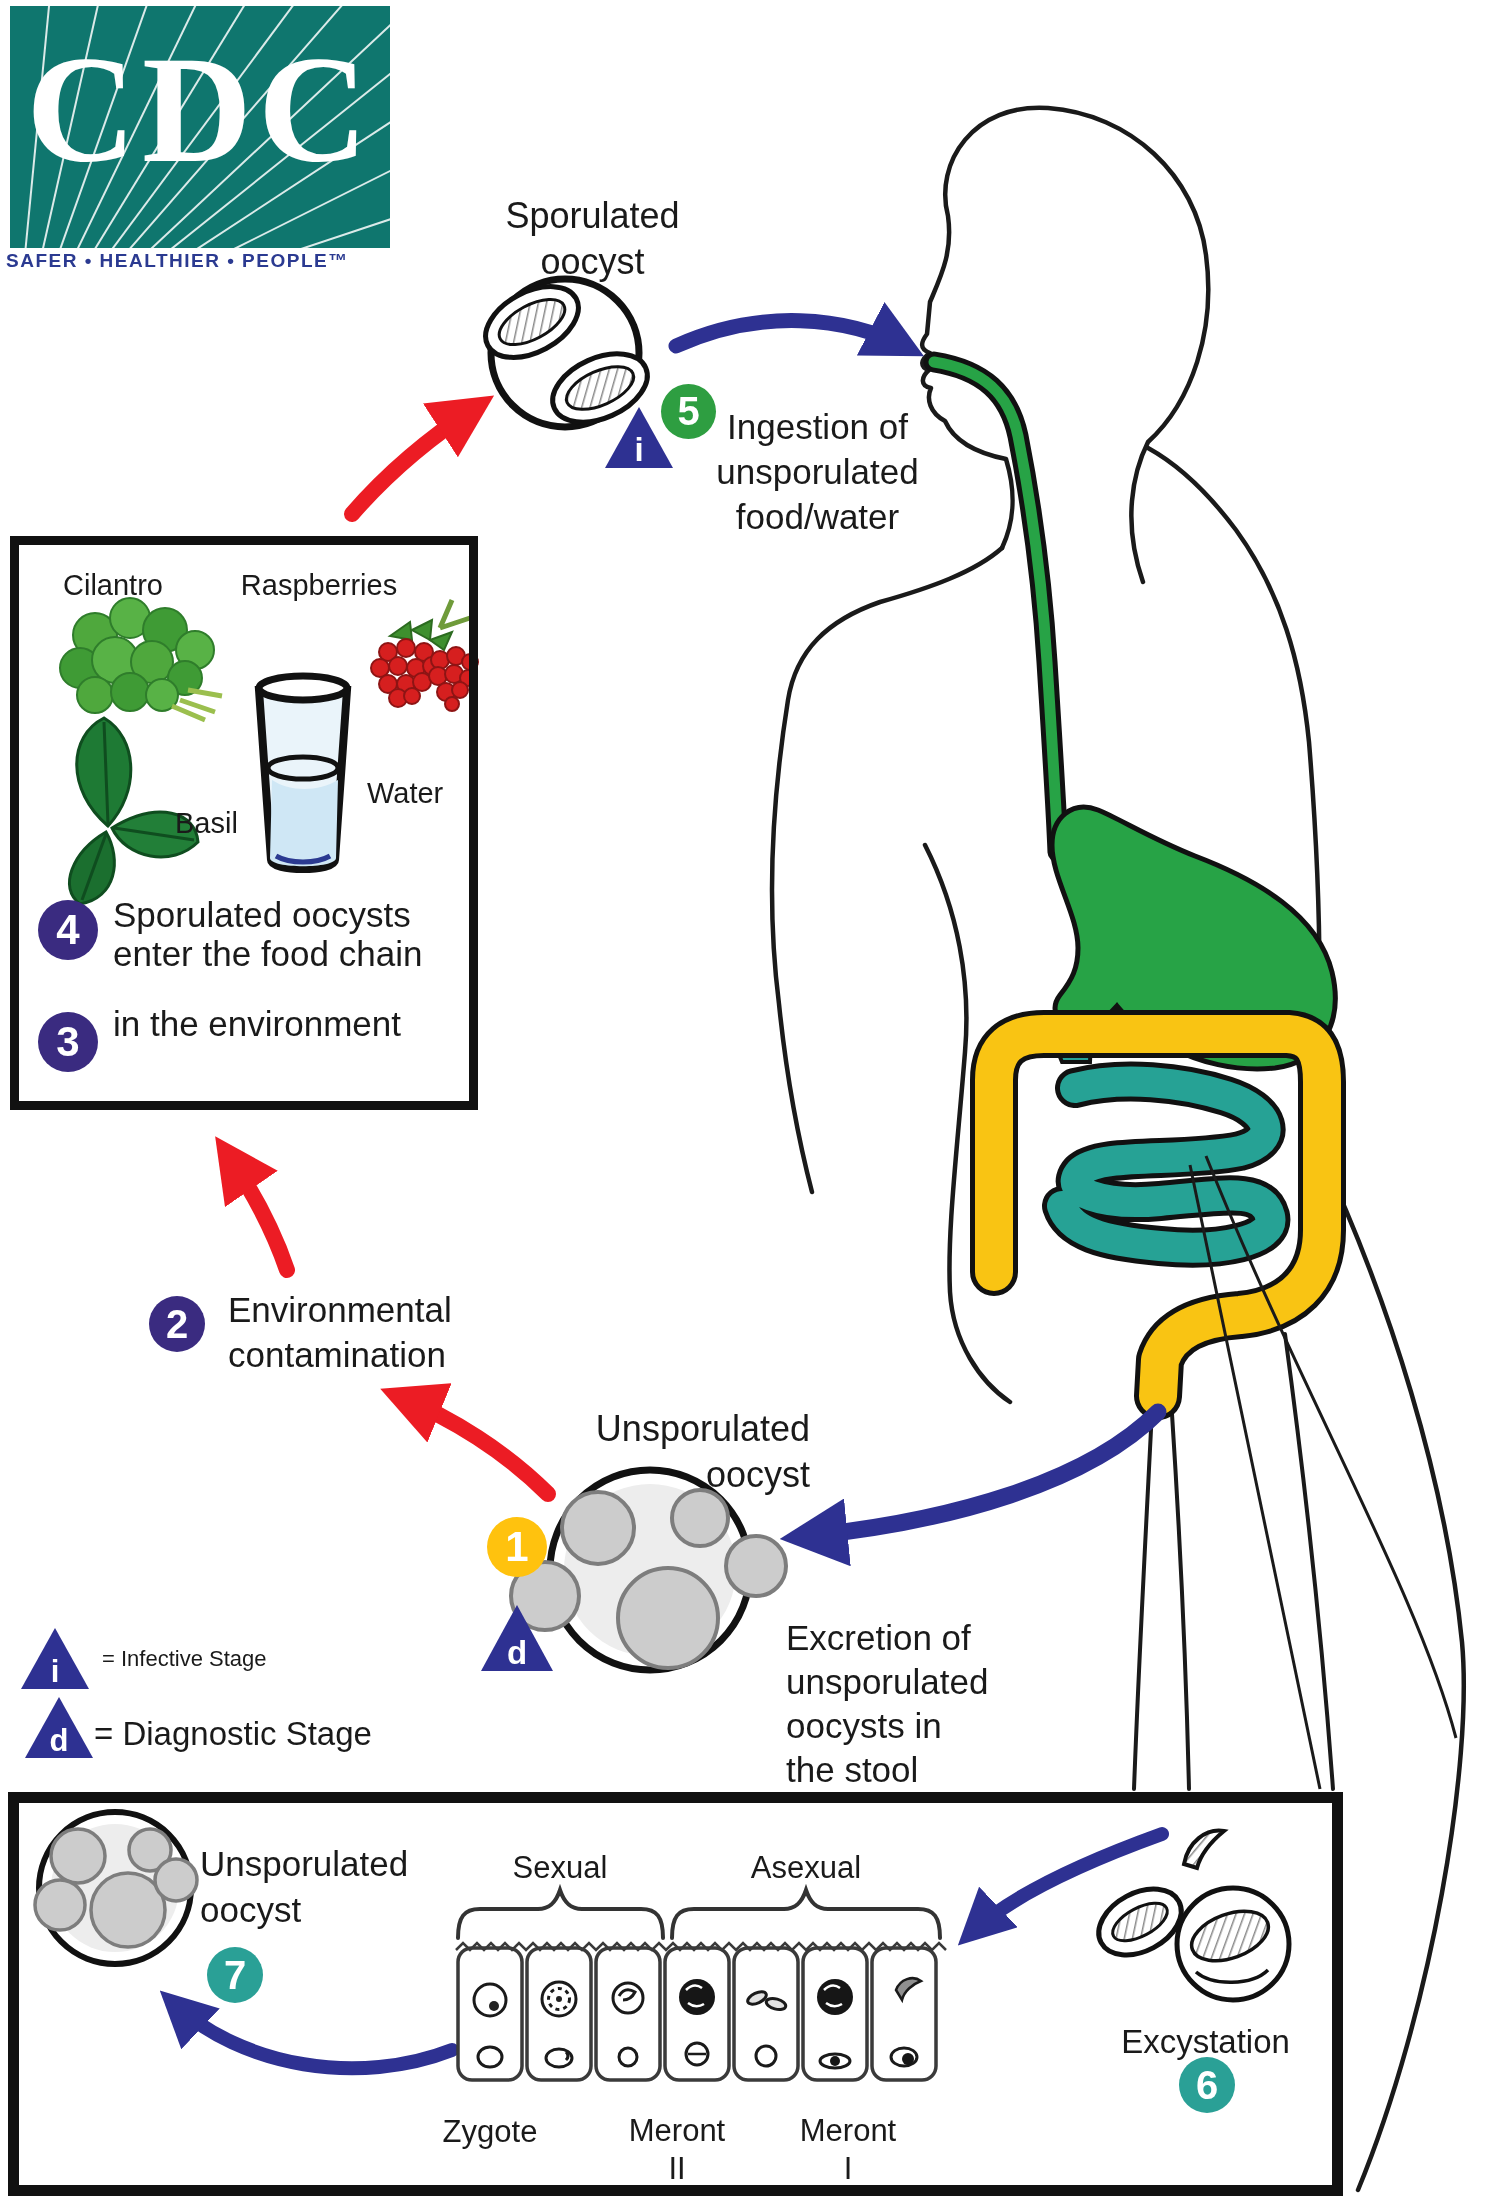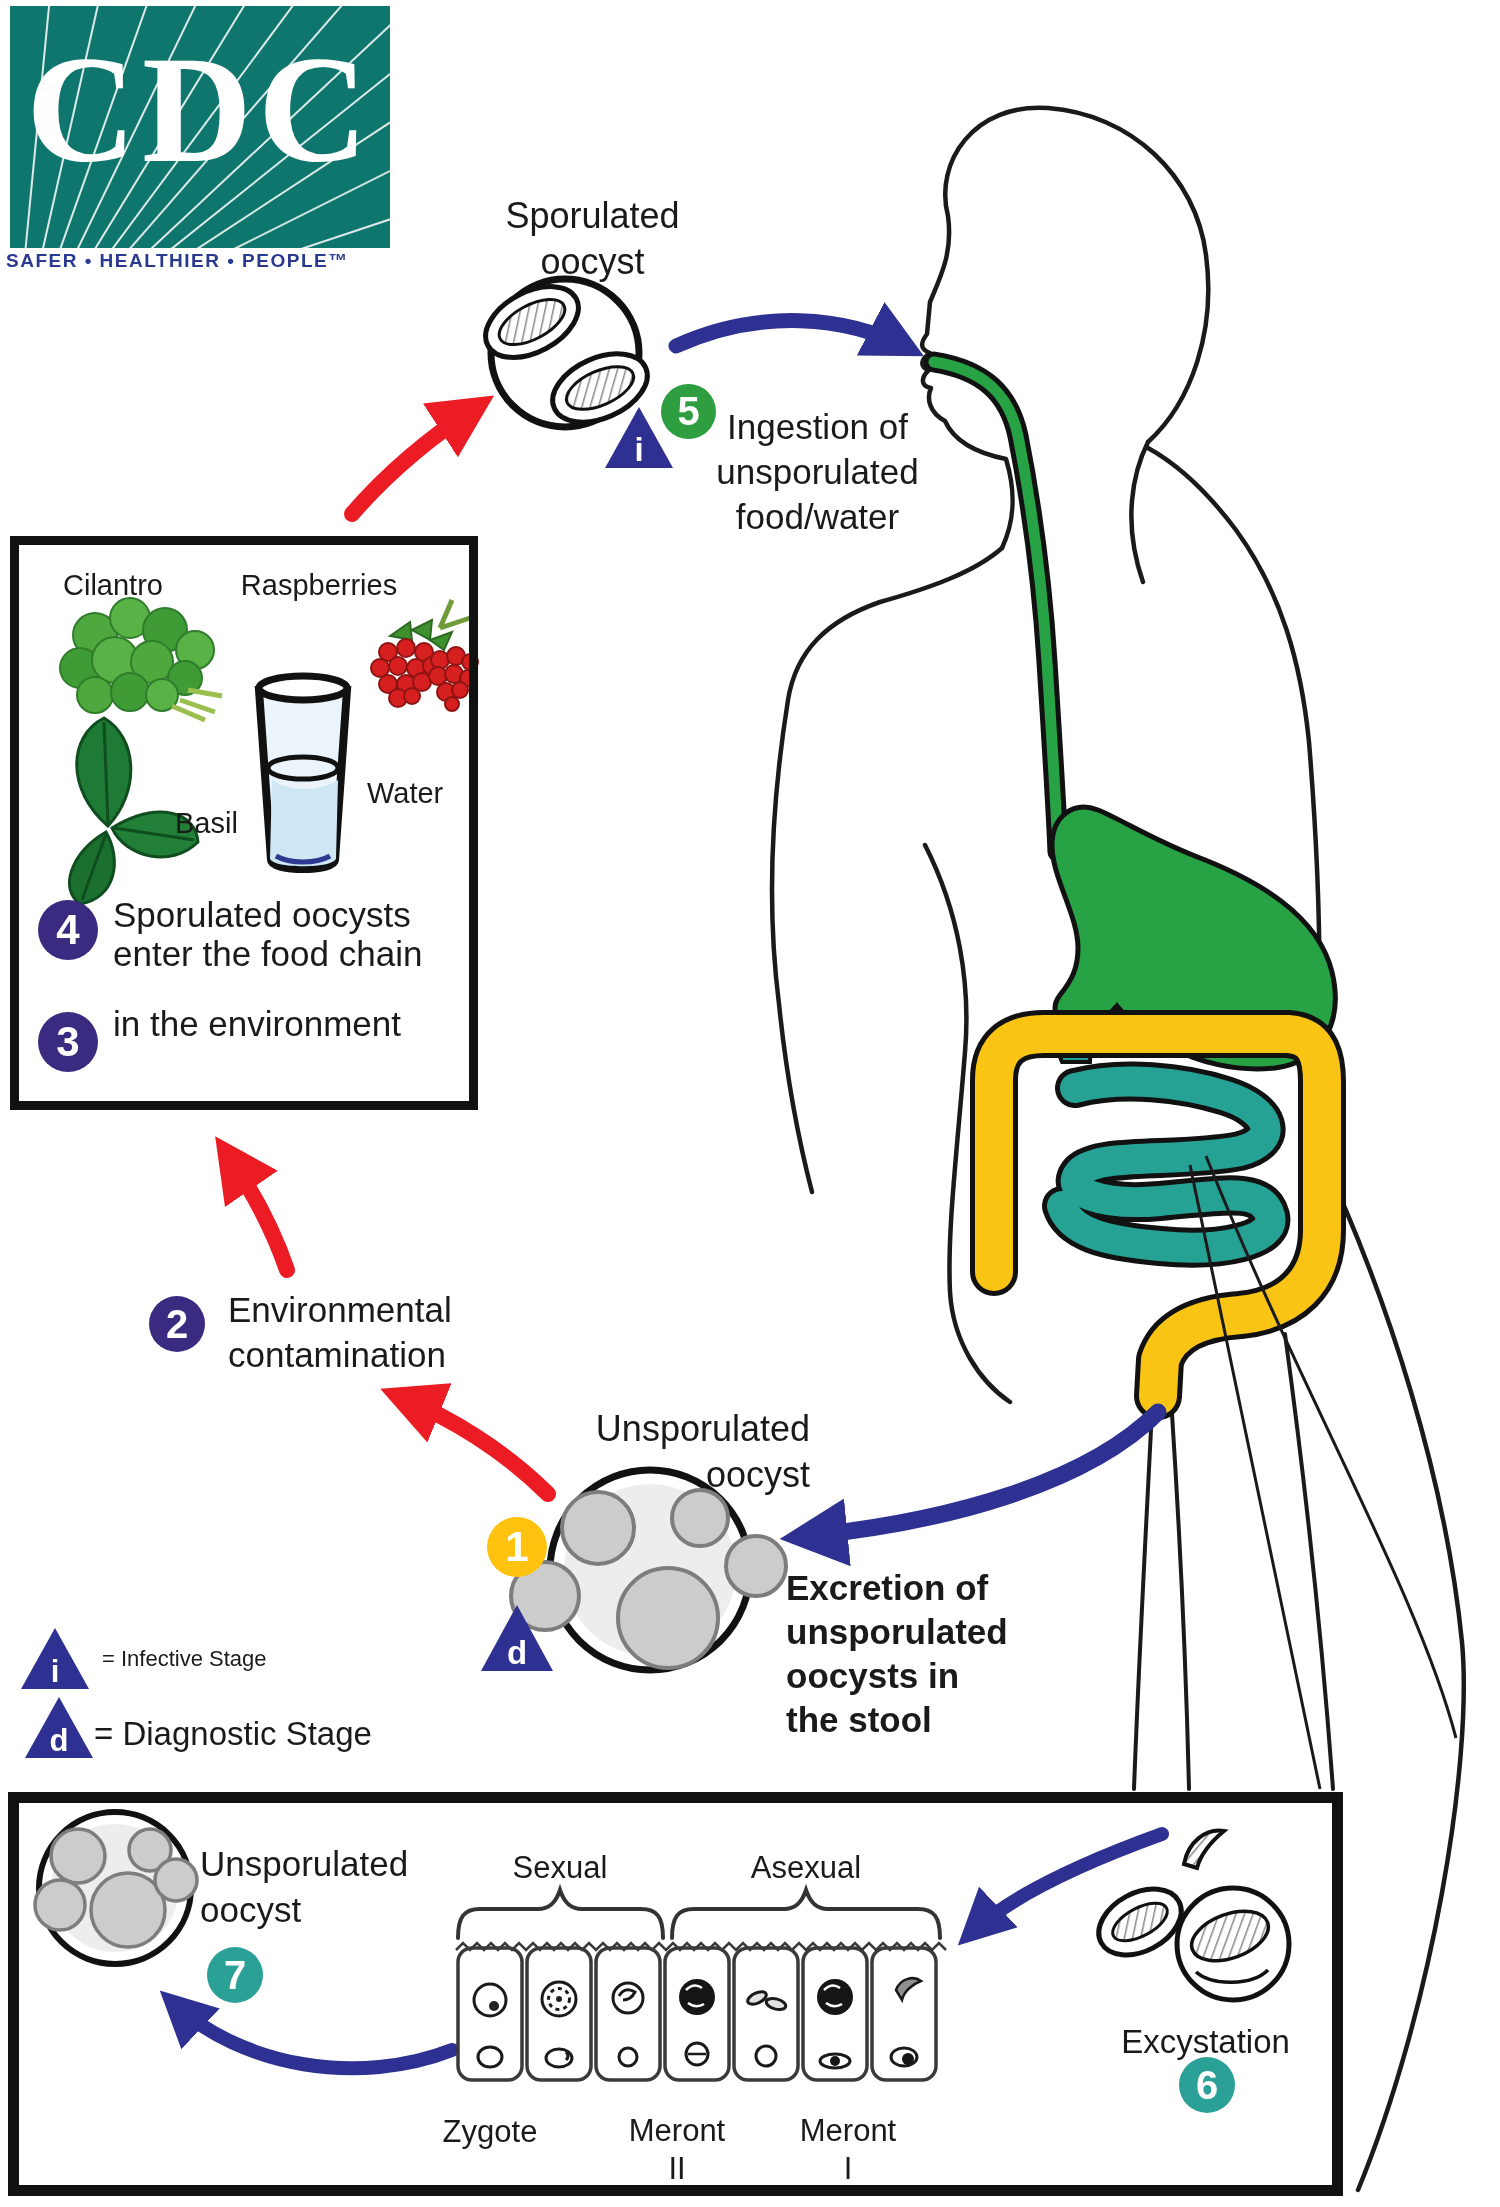--- a/index.html
+++ b/index.html
@@ -344,21 +344,21 @@
   <div class="t lbl" style="left:228px;top:1288px;width:280px;line-height:1.28;">
     <div>Environmental</div>
     <div>contamination</div>
   </div>
 
   <div class="t rgt lbl" style="left:500px;top:1406px;width:310px;font-size:36px;">
     <div>Unsporulated</div>
     <div>oocyst</div>
   </div>
 
-  <div class="t lbl" style="left:786px;top:1566px;width:250px;line-height:1.26;font-weight:bold;">
+  <div class="t lbl" style="left:786px;top:1616px;width:250px;line-height:1.26;">
     <div>Excretion of</div>
     <div>unsporulated</div>
     <div>oocysts in</div>
     <div>the stool</div>
   </div>
 
   <div class="t" style="left:102px;top:1645px;font-size:22px;">= Infective Stage</div>
   <div class="t" style="left:94px;top:1713px;font-size:33px;">= Diagnostic Stage</div>
 
   <div class="t lbl" style="left:200px;top:1841px;width:260px;line-height:1.3;">

